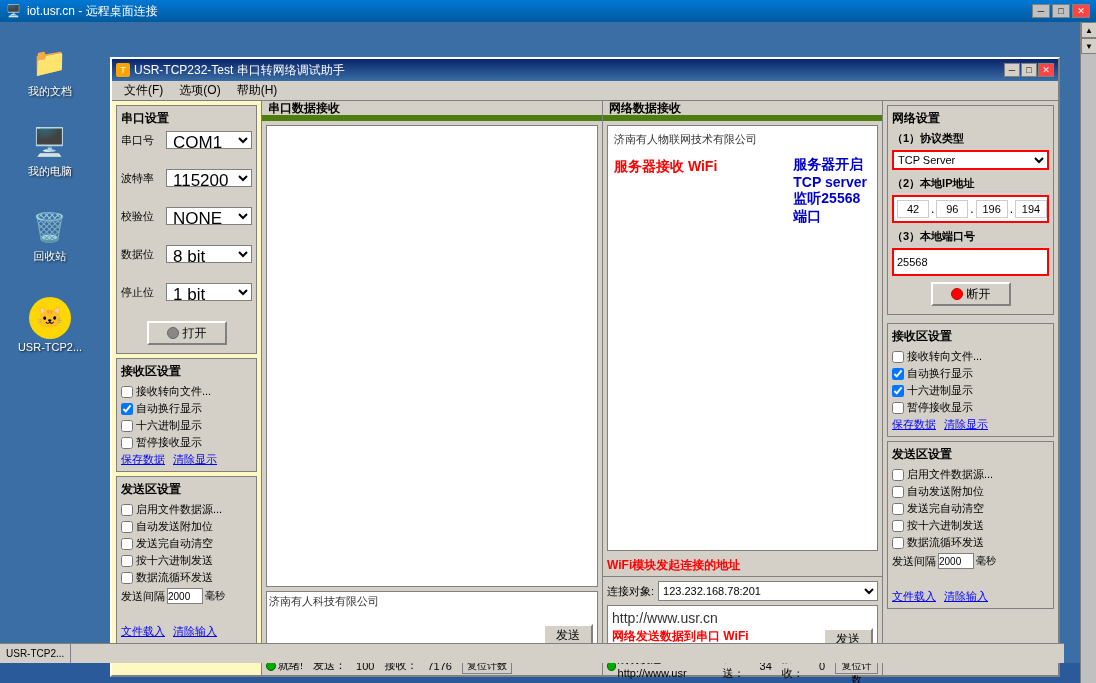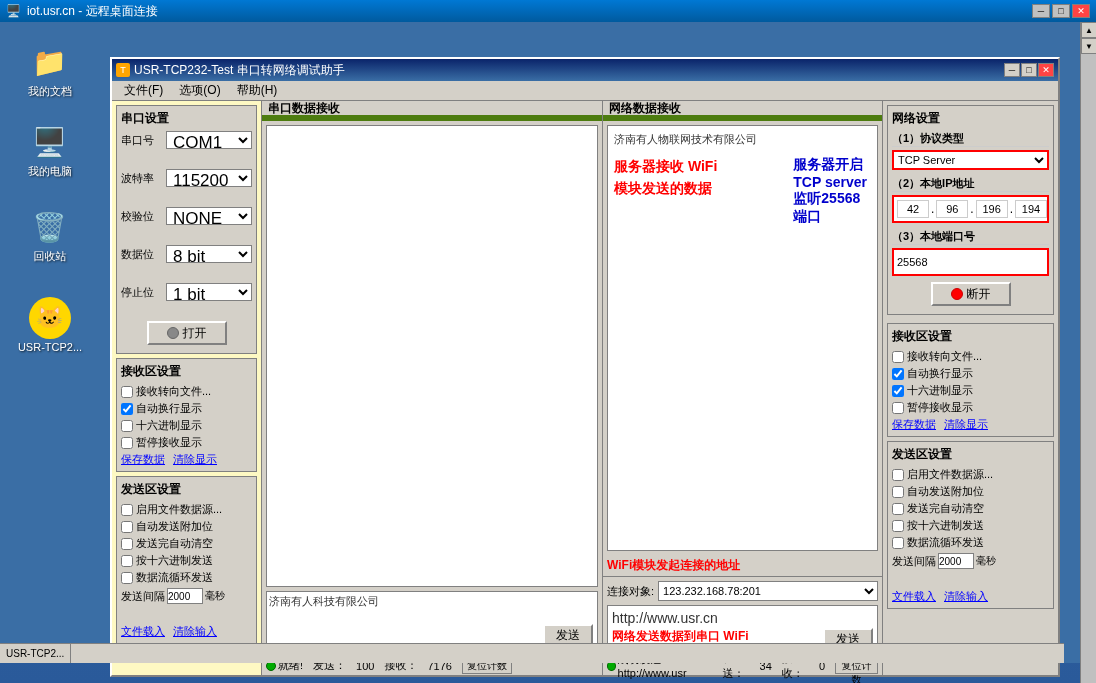--- a/index.html
+++ b/index.html
@@ -733,23 +733,20 @@
         <div class="network-panel">
           <div class="panel-header">
             <span>网络数据接收</span>
           </div>
           <div class="net-data-content">
             <div class="company-text">济南有人物联网技术有限公司</div>
             <div style="margin-top:8px;">
               <div class="annotation-text">
                 <span>服务器接收 WiFi</span>
               </div>
-              <div class="annotation-text">
-                <span>模块发送的数据</span>
-              </div>
             </div>
 
             <div style="position:absolute;right:10px;top:30px;text-align:left;">
               <div class="annotation-blue">服务器开启</div>
               <div class="annotation-blue">TCP server</div>
               <div class="annotation-blue">监听25568</div>
               <div class="annotation-blue">端口</div>
             </div>
           </div>
 

